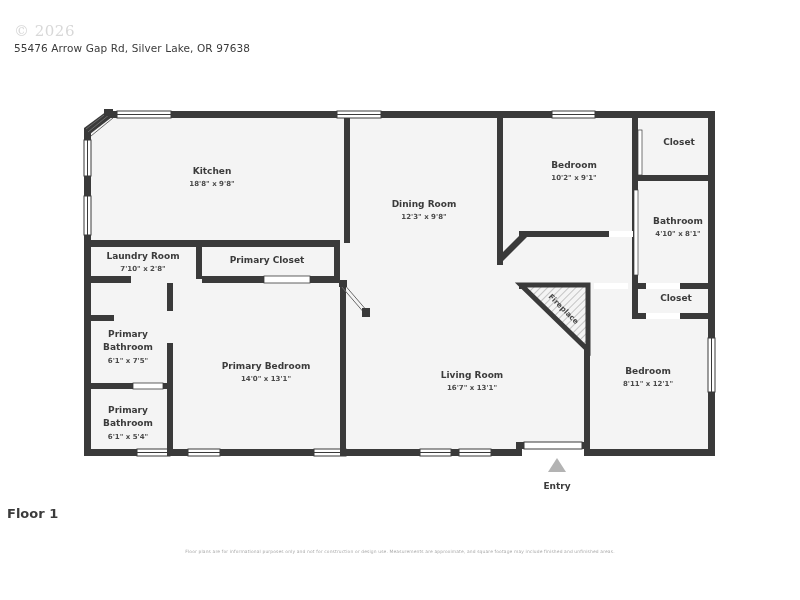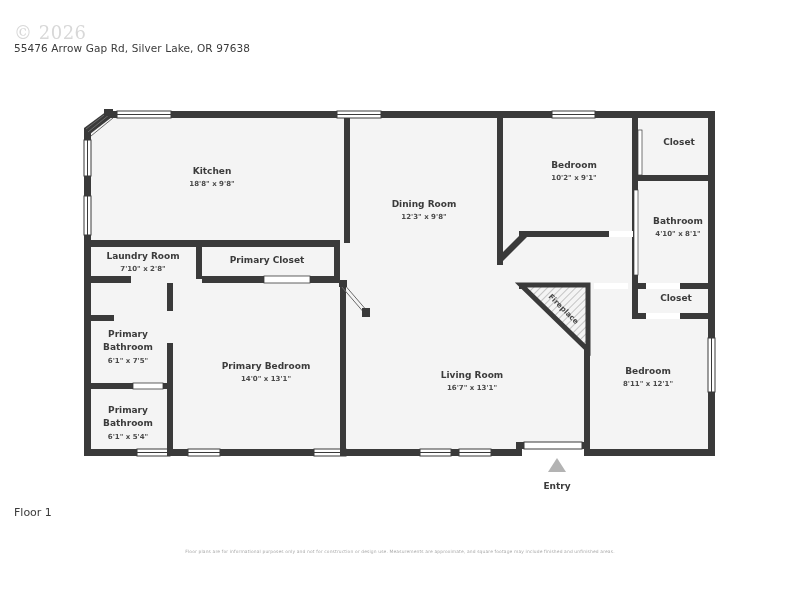--- a/index.html
+++ b/index.html
@@ -11,41 +11,41 @@
     width: 800px;
     height: 600px;
     position: relative;
     font-family: "DejaVu Sans", "Liberation Sans", sans-serif;
     overflow: hidden;
   }
   #watermark {
     position: absolute;
     left: 14px;
     top: 22px;
-    font-size: 18px;
+    font-size: 15px;
     color: #d8d8d8;
     letter-spacing: 0.5px;
     font-family: "DejaVu Serif", "Liberation Serif", serif;
     user-select: none;
   }
   #address {
     position: absolute;
     left: 14px;
     top: 42px;
     font-size: 10.5px;
     font-weight: normal;
     color: #3b3b3b;
     letter-spacing: 0.1px;
   }
   #floor-label {
     position: absolute;
-    left: 14px;
+    left: 7px;
     top: 506px;
-    font-size: 11px;
-    font-weight: normal;
+    font-size: 13px;
+    font-weight: bold;
     color: #3b3b3b;
   }
   #disclaimer {
     position: absolute;
     left: 0;
     top: 549px;
     width: 800px;
     text-align: center;
     font-size: 4.4px;
     color: #a9a9a9;

